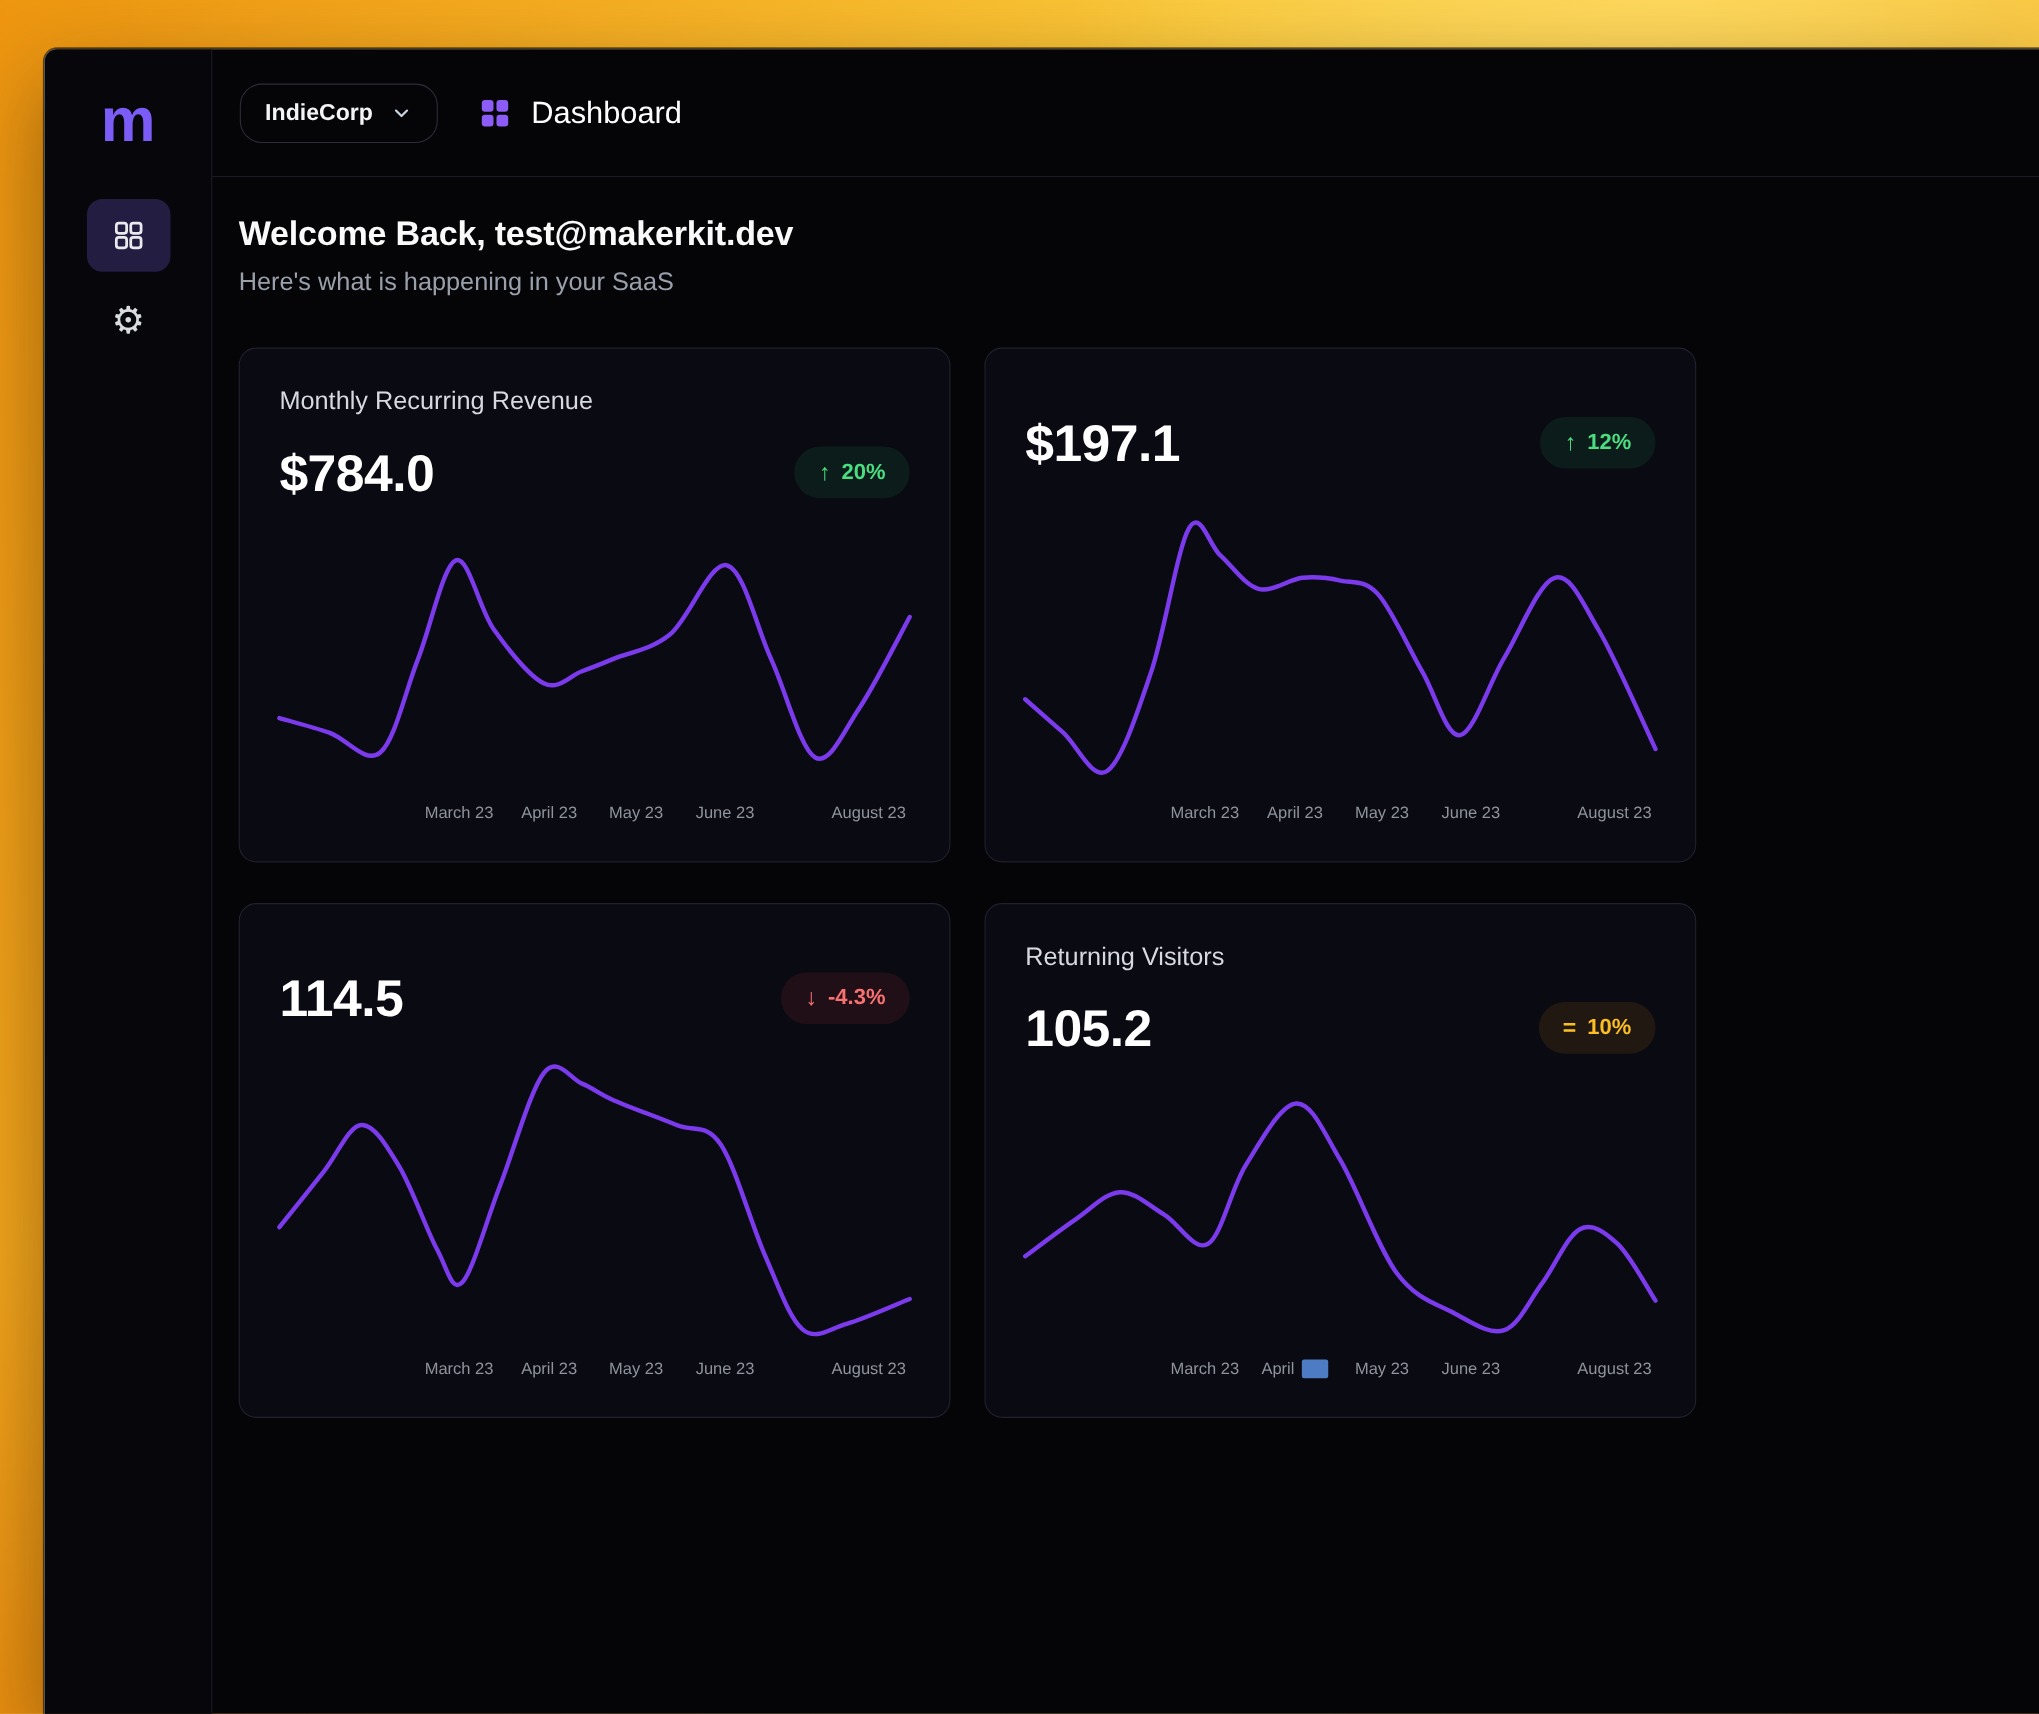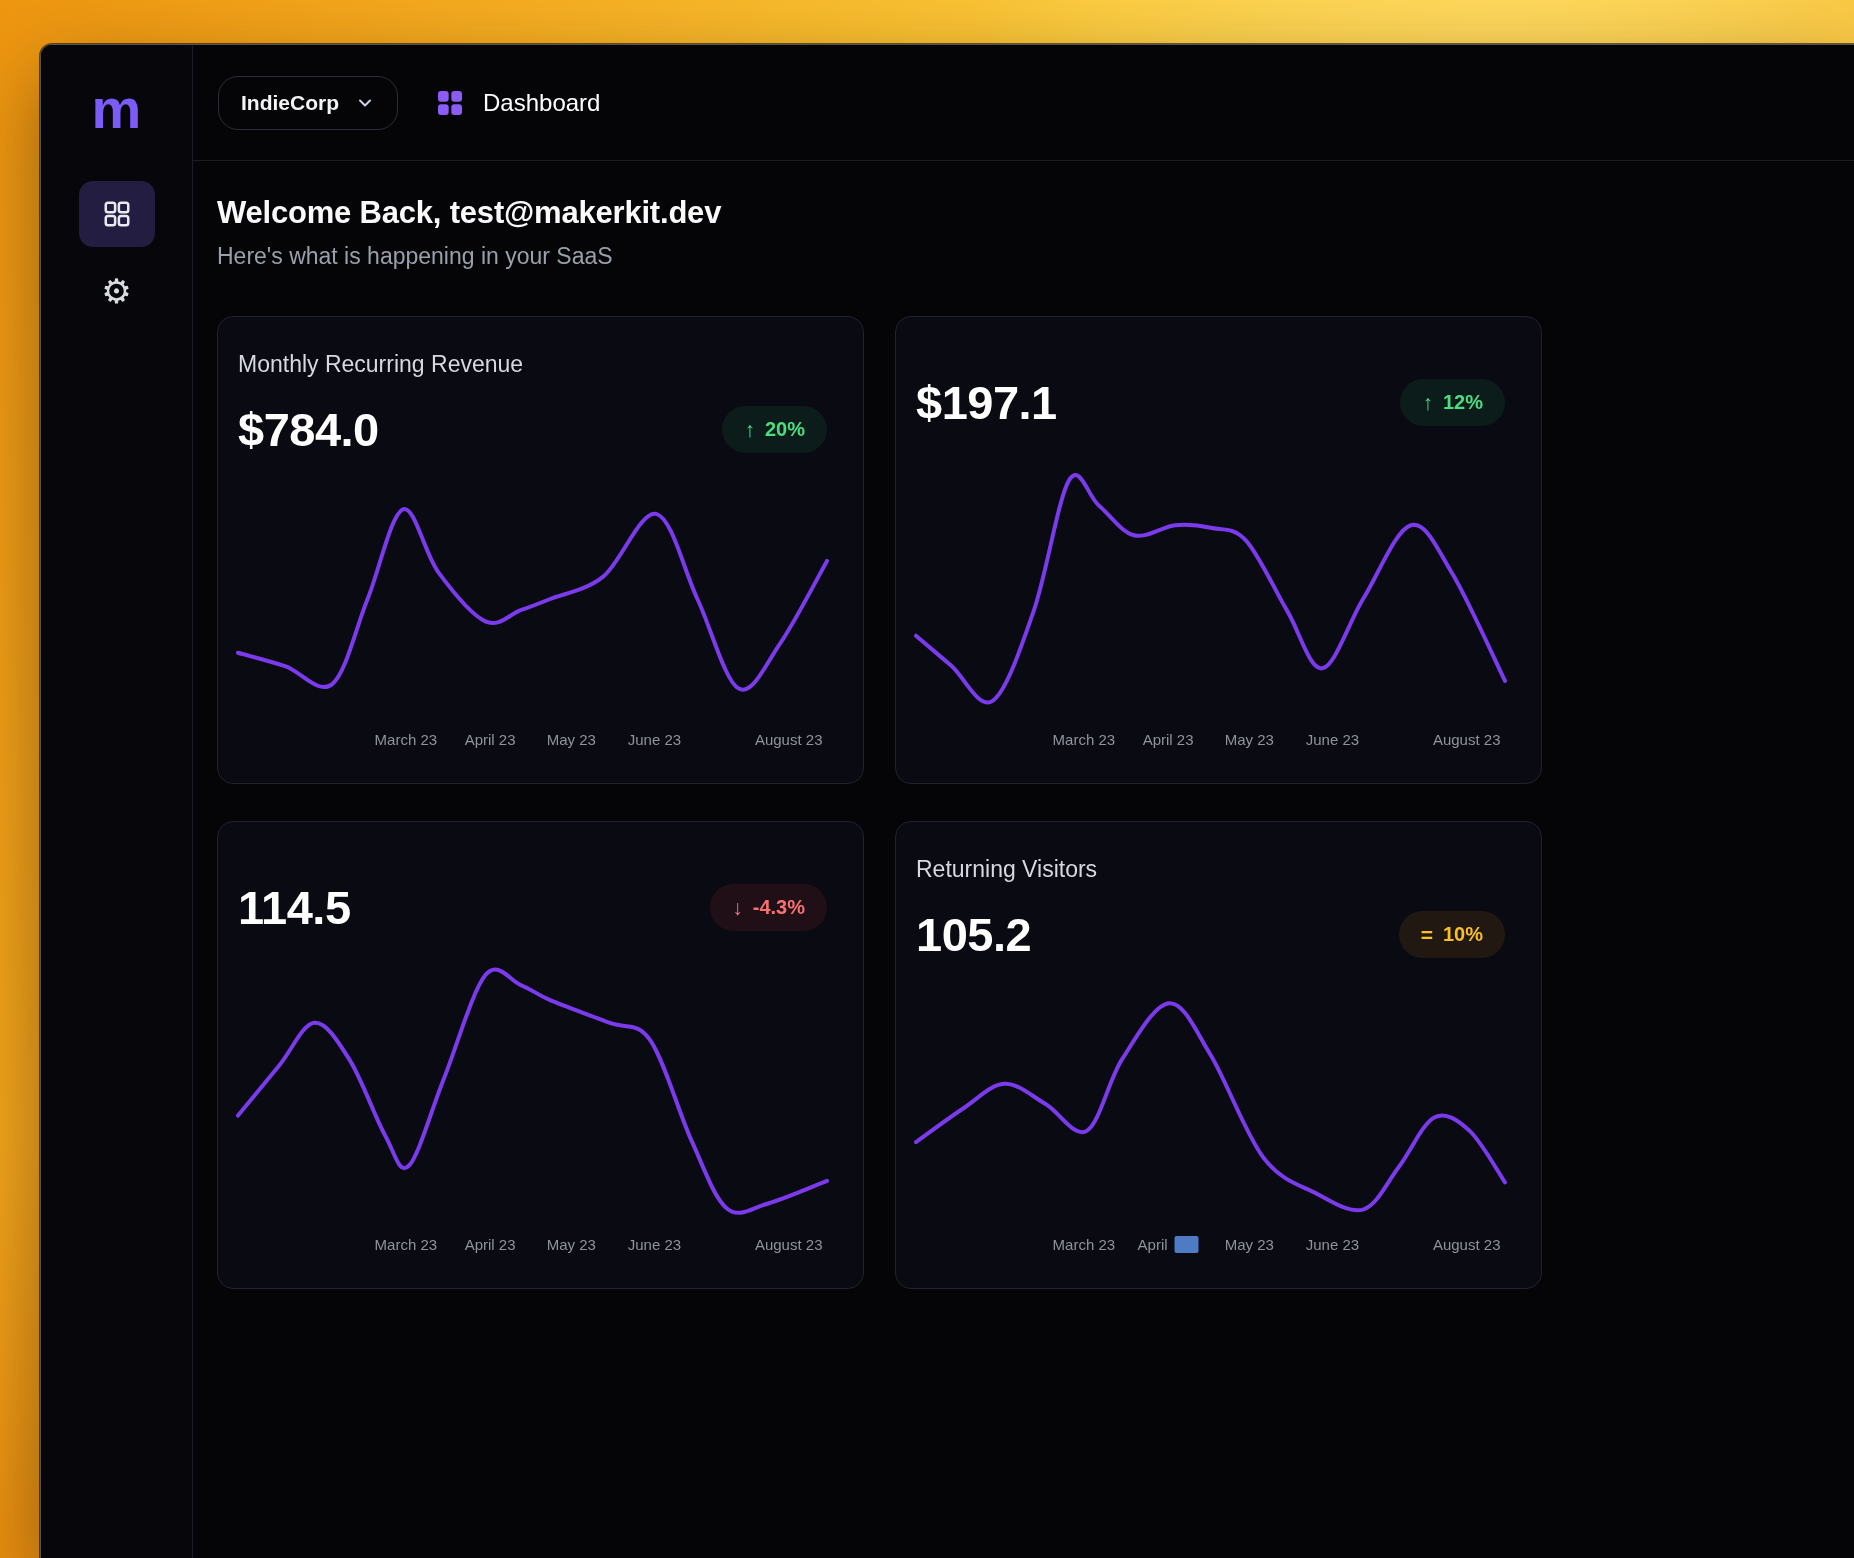--- a/index.html
+++ b/index.html
@@ -60,39 +60,39 @@
   }
   .org-btn {
     display: flex; align-items: center; gap: 16px;
     height: 54px; padding: 0 22px;
     background: transparent;
     border: 1px solid #2d2d3a; border-radius: 20px;
     color: #f3f4f6; font-size: 21px; font-weight: 600;
     font-family: inherit; cursor: pointer;
   }
   .page-head { display: flex; align-items: center; gap: 17px; }
-  .page-title { font-size: 24px; font-weight: 500; color: #ffffff; }
+  .page-title { font-size: 28px; font-weight: 500; color: #ffffff; }
 
   .content { padding: 34px 24px 0 24px; }
   .welcome-title { margin: 0; font-size: 31px; font-weight: 700; color: #fafafa; letter-spacing: -0.2px; }
   .welcome-sub { margin: 12px 0 0 0; font-size: 23px; font-weight: 400; color: #9aa0ab; }
 
   
   .cards {
     margin-top: 46px;
     display: grid;
     grid-template-columns: 647px 647px;
     column-gap: 31px; row-gap: 37px;
   }
   .card {
     height: 468px;
     background: #0a0a12;
     border: 1px solid #212130;
     border-radius: 16px;
-    padding: 34px 36px 30px 20px;
+    padding: 34px 36px 30px 36px;
     display: flex; flex-direction: column;
   }
   .card-title { margin: 0; font-size: 23px; font-weight: 500; color: #d6d9df; }
   .card-top { display: flex; align-items: center; justify-content: space-between; margin-top: 24px; }
   .card-value { font-size: 47px; font-weight: 700; color: #ffffff; letter-spacing: -0.5px; }
   .badge {
     display: flex; align-items: center; gap: 10px;
     padding: 12px 22px; border-radius: 999px;
     font-size: 20px; font-weight: 600;
   }

